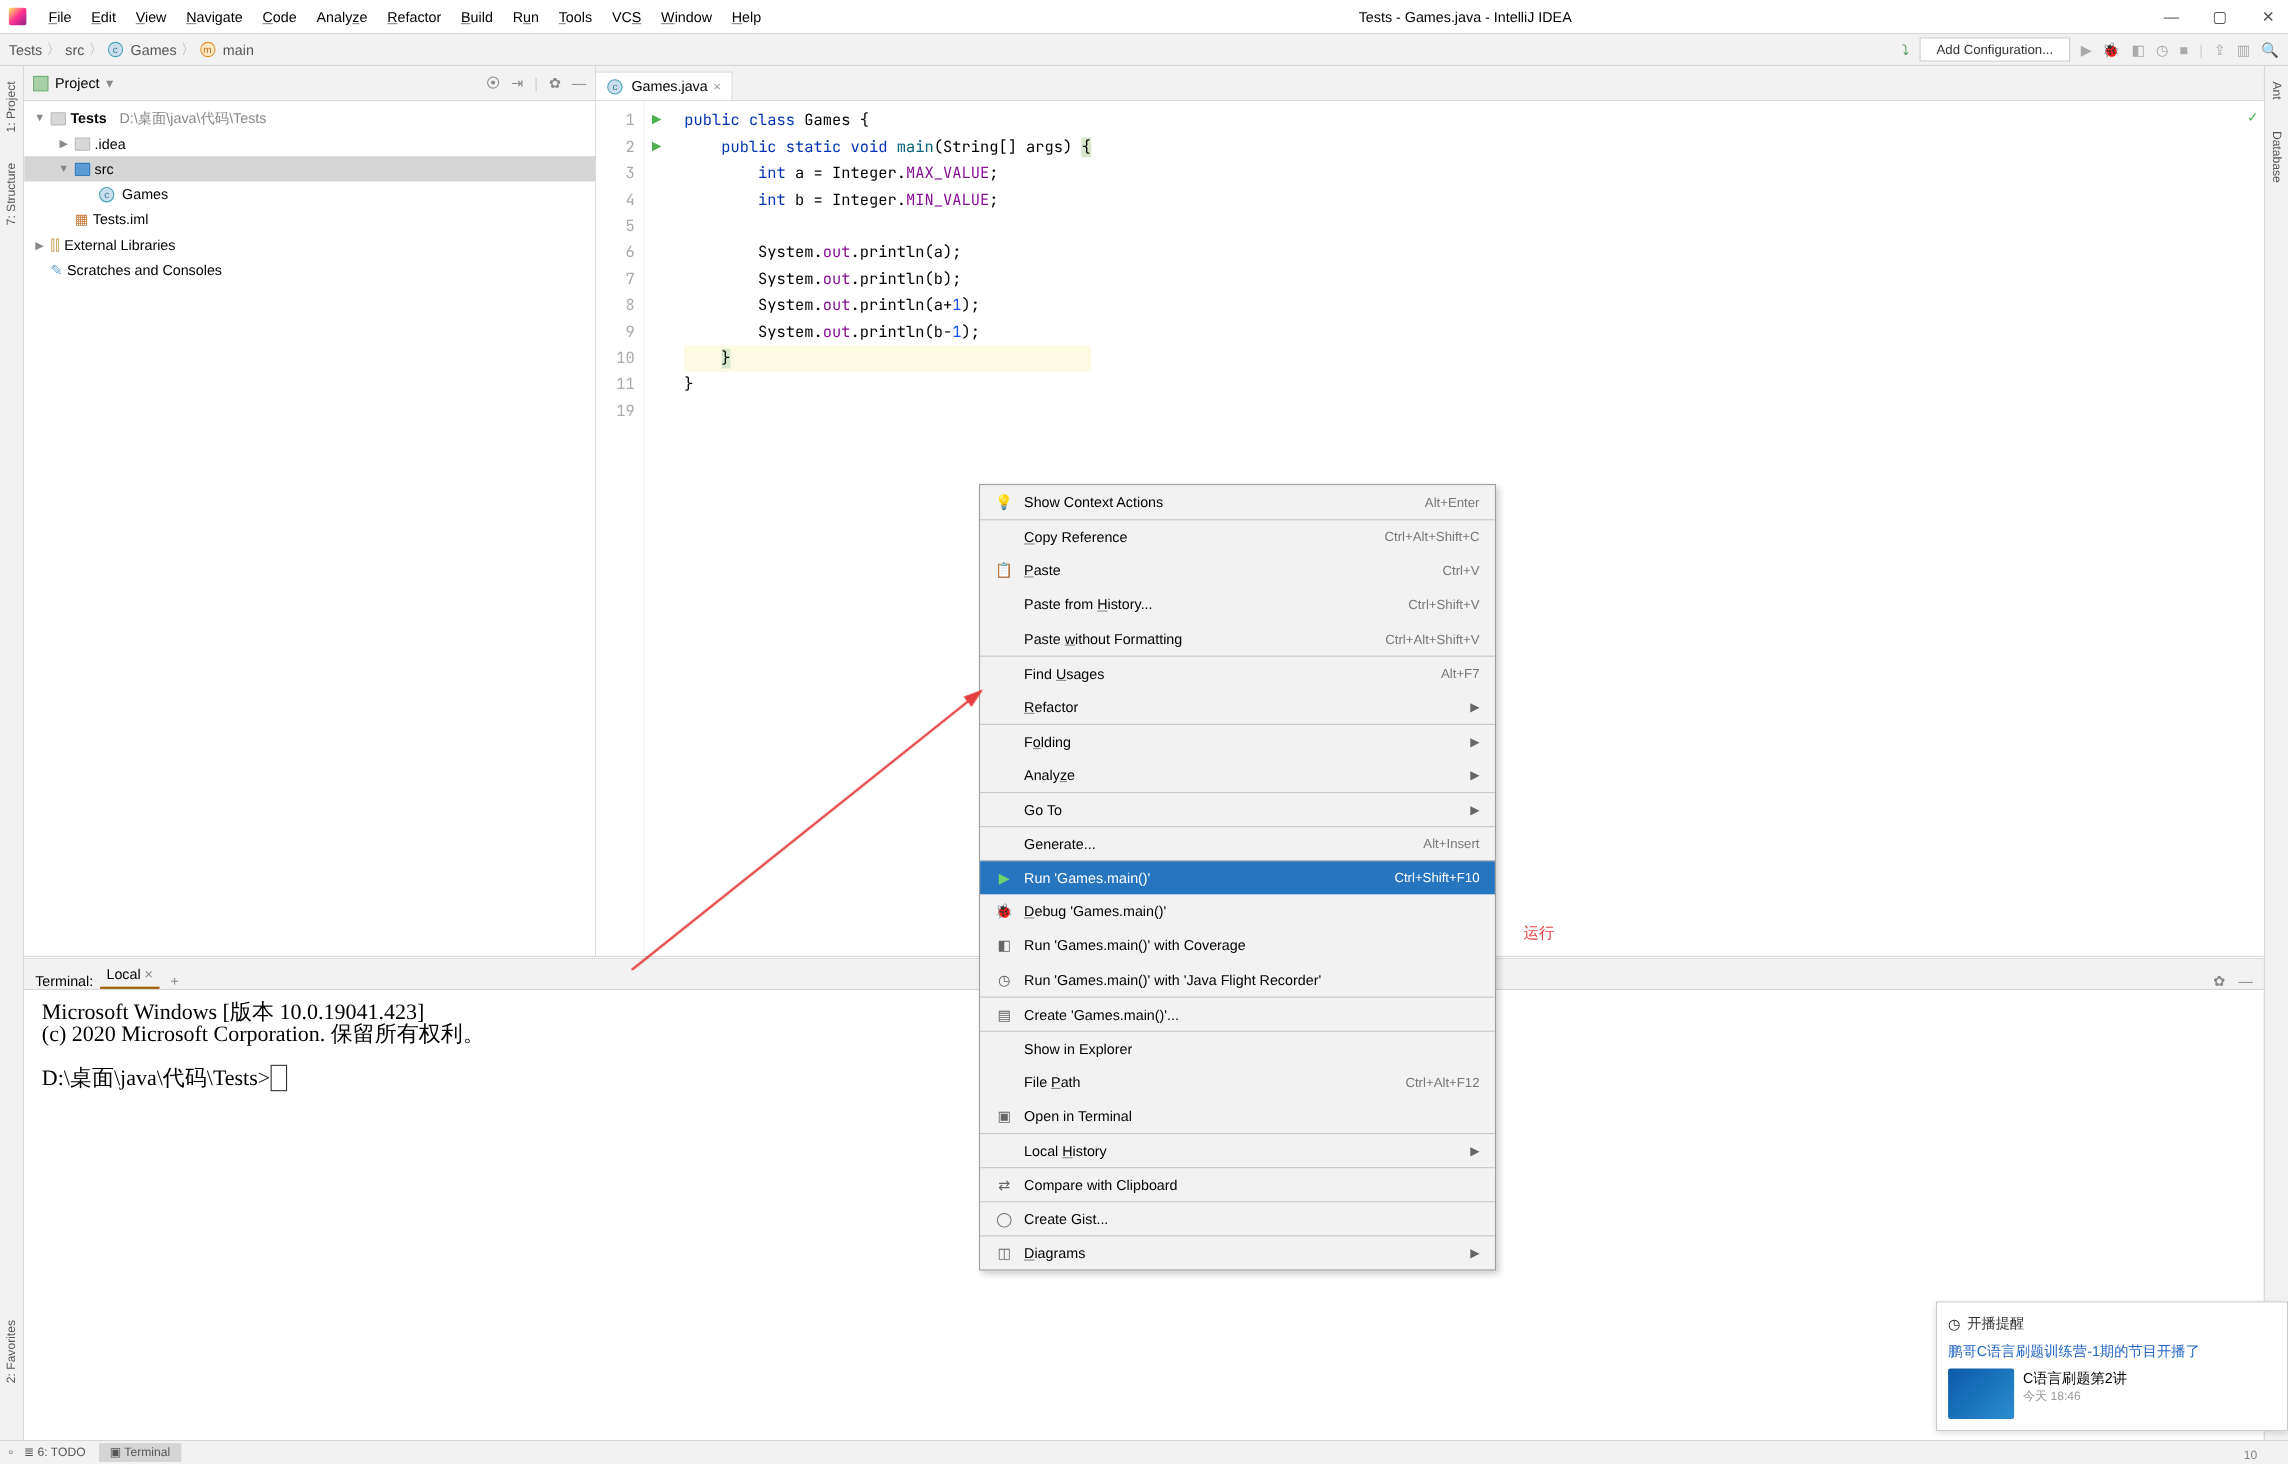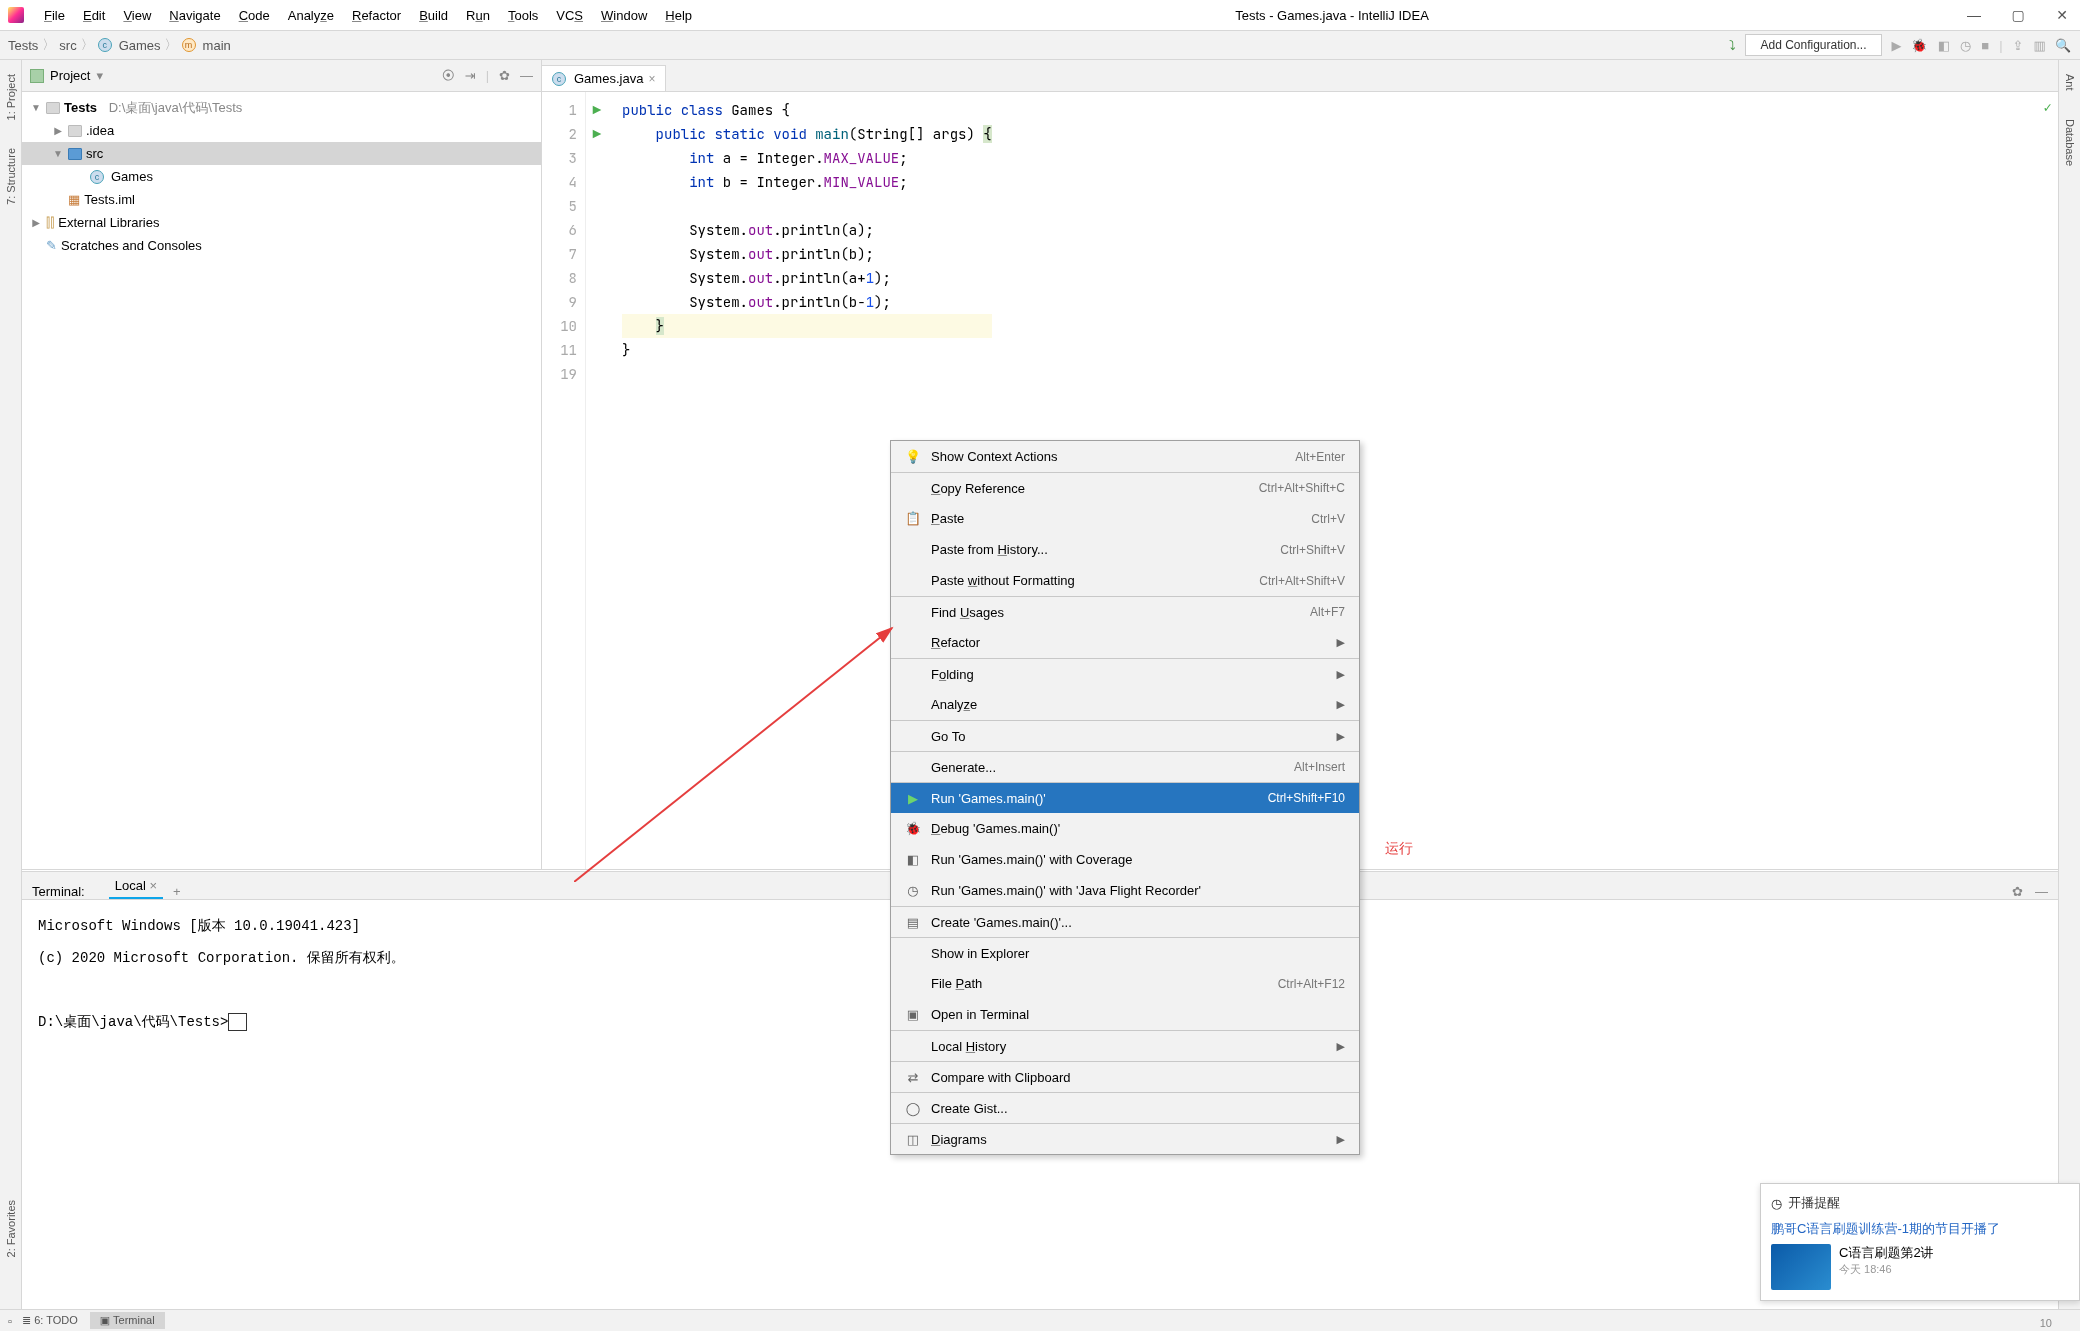--- a/index.html
+++ b/index.html
@@ -44,22 +44,22 @@
   .code{flex:1;display:flex;font-family:"JetBrains Mono",Consolas,monospace;font-size:14px;background:#fff;position:relative}
   .lnums{width:44px;text-align:right;color:#aaa;padding:6px 8px 0 0;line-height:24px;background:#fff;border-right:1px solid #eee}
   .gut-run{width:22px;padding-top:6px;line-height:24px;color:#4caf50;text-align:center}
   .src{padding:6px 0 0 14px;line-height:24px}
   .kw{color:#0033b3}.fld{color:#871094}.num{color:#1750eb}.mth{color:#00627a}
   .hl{background:#d6e7cb}
   .ylw{background:#fdfae3}
   .check{position:absolute;right:6px;top:6px;color:#4caf50;font-weight:bold}
   .terminal-wrap{height:440px;border-top:3px double #d7d7d7;display:flex;flex-direction:column;background:#fff}
   .term-hdr{height:28px;background:#f2f2f2;border-bottom:1px solid #d7d7d7;display:flex;align-items:flex-end;padding:0 10px}
-  .term-tab{border-bottom:2px solid #0ea5e9;padding:4px 6px;margin-left:24px}
-  .term-body{flex:1;font-family:Liberation Mono, monospace;font-size:14px;padding:10px 16px;line-height:32px;white-space:pre}
+  .term-tab{border-bottom:2px solid #a16207;padding:4px 6px;margin-left:6px}
+  .term-body{flex:1;font-family:Liberation Serif, serif;font-size:20px;padding:10px 16px;line-height:20px;white-space:pre}
   .statusbar{height:22px;background:#f2f2f2;border-top:1px solid #d7d7d7;display:flex;align-items:center;padding:0 8px;font-size:11px;color:#555}
   .st-tab{padding:2px 10px;margin-right:2px}
   .st-tab.act{background:#d5d5d5}
   .ctxmenu{position:fixed;left:890px;top:440px;width:470px;background:#f2f2f2;border:1px solid #a0a0a0;box-shadow:3px 3px 6px rgba(0,0,0,.2);font-size:13px}
   .mi{height:31px;display:flex;align-items:center;padding:0 14px;gap:10px}
   .mi.sep-top{border-top:1px solid #c8c8c8}
   .mi .ic{width:16px;color:#666;text-align:center}
   .mi .lbl{flex:1}
   .mi .sc{color:#777;font-size:12px}
   .mi .arr{color:#666;font-size:11px}

